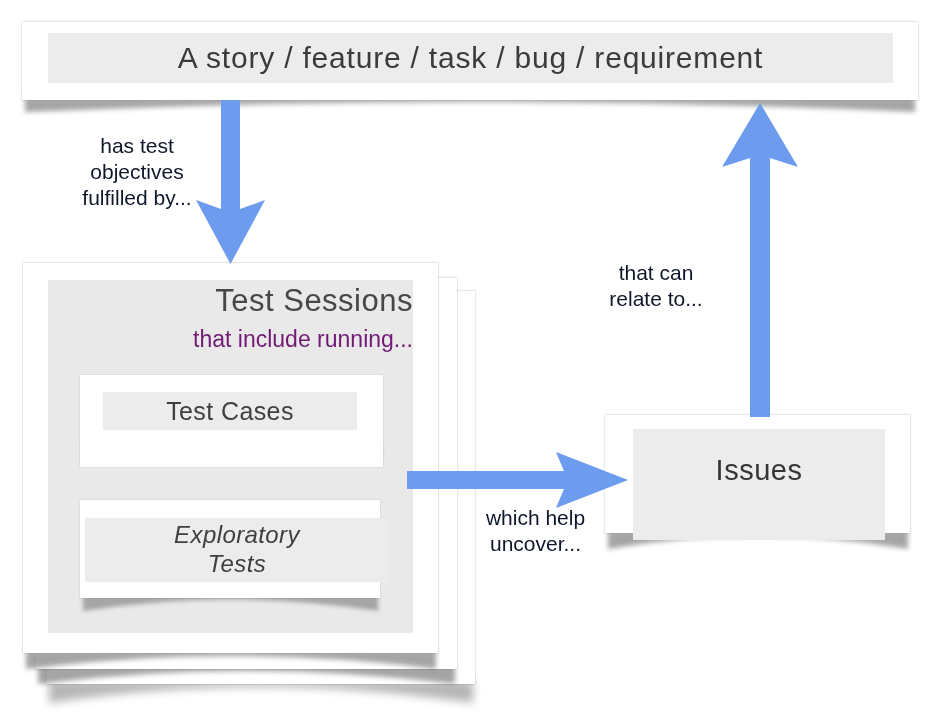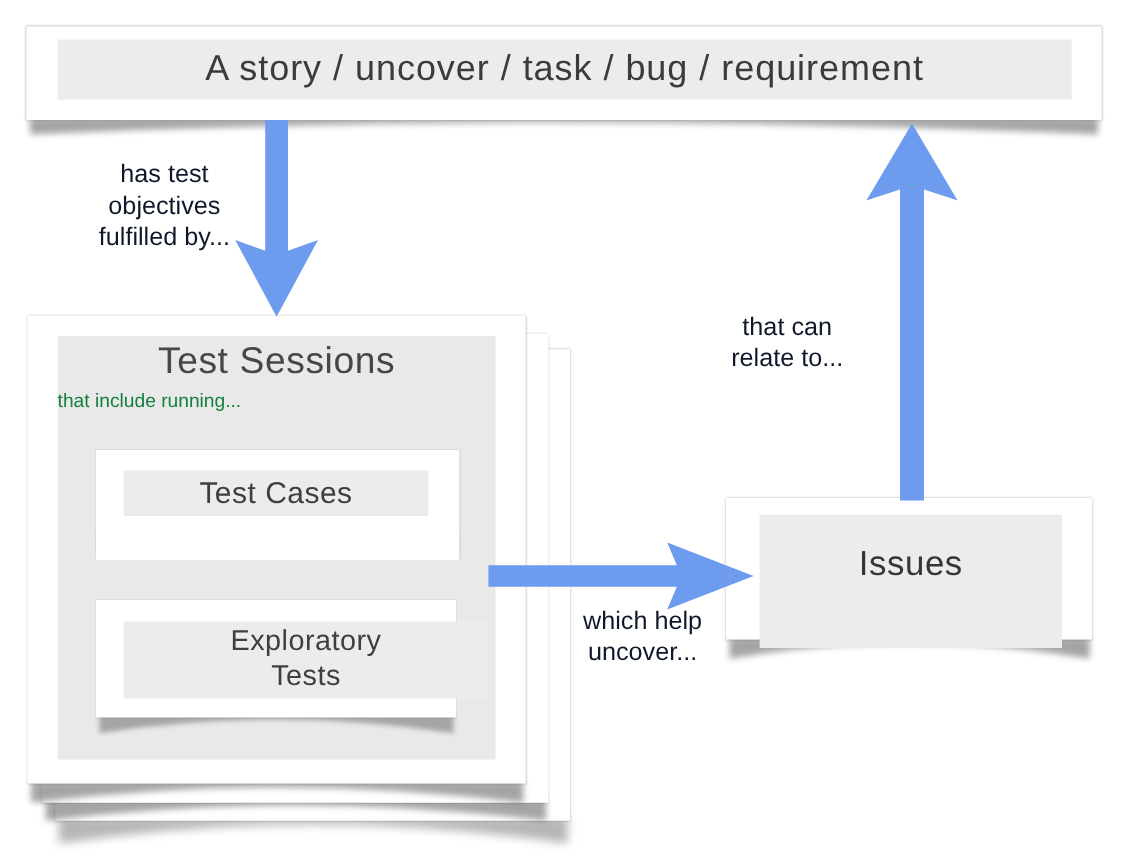--- a/index.html
+++ b/index.html
@@ -8,42 +8,42 @@
     font-family:"Liberation Sans",sans-serif;
   }
   .paper{position:absolute;background:#ffffff;box-shadow:0 0 2px rgba(0,0,0,.3);}
   .graypanel{position:absolute;background:#e9e9e9;}
   .graybox{position:absolute;background:#ececec;display:flex;align-items:center;justify-content:center;}
   .crescent{position:absolute;overflow:visible;pointer-events:none;}
   .crescent path{fill:#6e6e6e;opacity:.62;filter:blur(2.5px);}
   .crescent.soft path{opacity:.5;filter:blur(4px);}
   .crescent.light path{opacity:.55;filter:blur(2px);}
   .banner-text{font-size:30px;letter-spacing:.8px;color:#3b3b3b;white-space:nowrap;}
-  .stack-title{position:absolute;left:25px;top:20px;width:365px;text-align:center;
+  .stack-title{position:absolute;left:25px;top:20px;width:365px;text-align:right;
     font-size:31px;color:#474747;letter-spacing:.5px;}
-  .stack-sub{position:absolute;left:25px;top:63px;width:365px;text-align:left;
-    font-size:16px;color:#15803d;}
+  .stack-sub{position:absolute;left:25px;top:63px;width:365px;text-align:right;
+    font-size:23px;color:#701a75;}
   .boxlabel{font-size:25px;color:#3f3f3f;letter-spacing:.4px;text-align:center;white-space:pre-line;line-height:1.2;}
   .conj{position:absolute;left:25px;top:194px;width:365px;text-align:center;font-size:22px;color:#9a9a9a;}
   .flow-label{position:absolute;font-size:21px;line-height:1.24;color:#0f172a;
     text-align:center;white-space:pre-line;}
   .issues-text{font-size:29px;color:#363636;letter-spacing:.5px;}
   .arrows{position:absolute;left:0;top:0;pointer-events:none;}
 </style>
 </head>
 <body>
 
 <div class="canvas">
 
   <svg class="crescent" style="left:22px;top:98px;" width="896" height="34">
     <path d="M3,0 H893 V14 Q448,-6 3,14 Z"></path>
   </svg>
   <div class="paper" style="left:22px;top:22px;width:896px;height:78px;">
     <div class="graybox" style="left:26px;top:11px;width:845px;height:50px;">
-      <span class="banner-text">A story / uncover / task / bug / requirement</span>
+      <span class="banner-text">A story / feature / task / bug / requirement</span>
     </div>
   </div>
 
   <div class="flow-label" style="left:52px;top:133px;width:170px;">has test
 objectives
 fulfilled by...</div>
   <div class="flow-label" style="left:572px;top:260px;width:168px;">that can
 relate to...</div>
   <div class="flow-label" style="left:453px;top:505px;width:165px;">which help
 uncover...</div>
@@ -75,21 +75,21 @@
       <div class="graybox" style="left:23px;top:17px;width:254px;height:38px;">
         <span class="boxlabel">Test Cases</span>
       </div>
     </div>
 
 
     <svg class="crescent light" style="left:57px;top:332px;" width="300" height="32">
       <path d="M3,0 H298 V16 Q150,-7 3,16 Z"></path>
     </svg>
     <div class="paper" style="left:57px;top:237px;width:300px;height:98px;box-shadow:0 0 1px rgba(0,0,0,.25);">
-      <div class="graybox" style="left:23px;top:18px;width:304px;height:64px;">
+      <div class="graybox" style="left:5px;top:18px;width:304px;height:64px;font-style:italic;">
         <span class="boxlabel" style="font-size:24px;">Exploratory
 Tests</span>
       </div>
     </div>
   </div>
 
   <svg class="crescent" style="left:605px;top:531px;" width="305" height="36">
     <path d="M3,0 H303 V18 Q152,-8 3,18 Z"></path>
   </svg>
   <div class="paper" style="left:605px;top:415px;width:305px;height:118px;">

